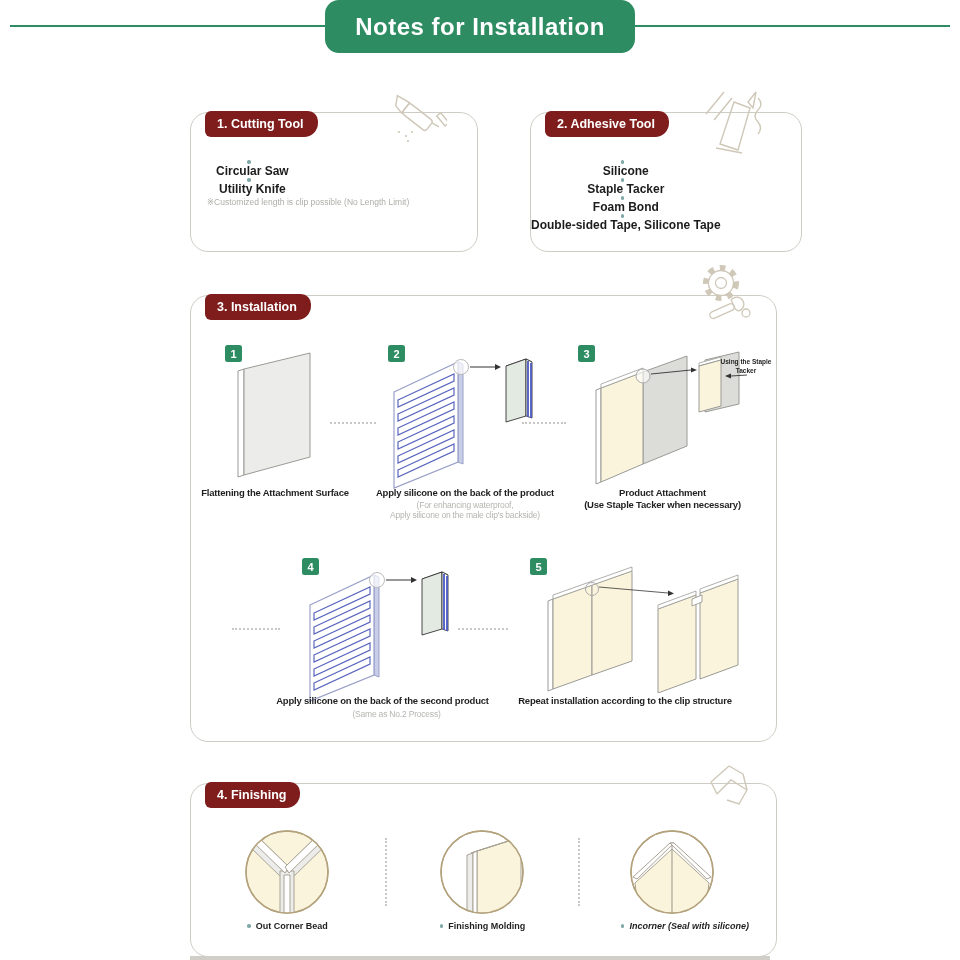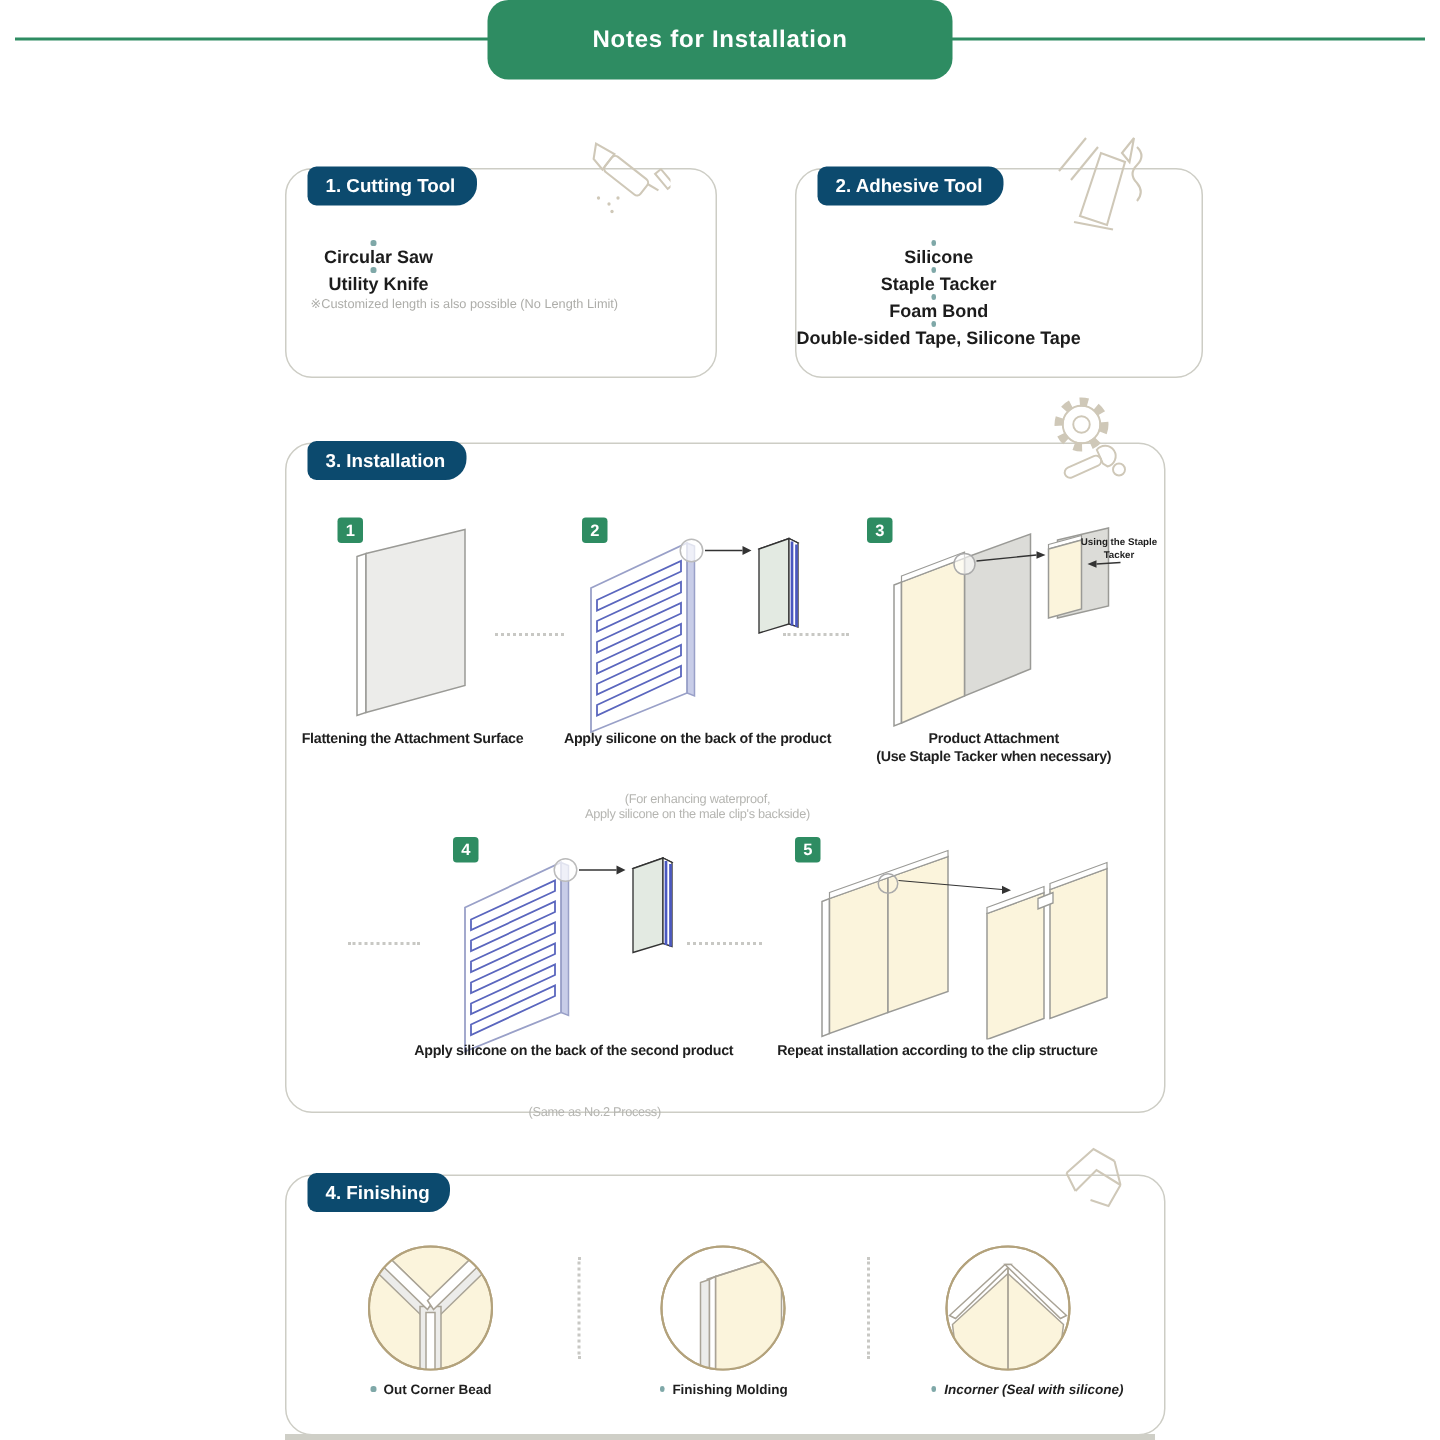--- a/index.html
+++ b/index.html
@@ -7,44 +7,44 @@
     width:960px;height:960px;position:relative;background:#ffffff;
     font-family:"Liberation Sans","DejaVu Sans",sans-serif;overflow:hidden;
   }
   .abs{position:absolute;}
 
   
   .header-line{position:absolute;left:10px;right:10px;top:25px;height:2px;background:#2E8C62;}
   .header-pill{
     position:absolute;left:325px;top:0;width:310px;height:53px;background:#2E8C62;
     border-radius:14px;display:flex;align-items:center;justify-content:center;
-    color:#ffffff;font-weight:bold;font-size:16px;letter-spacing:0.5px;
+    color:#ffffff;font-weight:bold;font-size:24px;letter-spacing:0.5px;
   }
 
   
   .box{position:absolute;border:1.5px solid #CDCDC5;border-radius:18px;background:#fff;}
   .box-label{
-    position:absolute;left:14px;top:-2px;background:#0c4a6e;color:#fff;
+    position:absolute;left:14px;top:-2px;background:#7f1d1d;color:#fff;
     font-weight:bold;font-size:12.5px;padding:6px 14px 6px 12px;
     border-radius:6px 10px 14px 6px;white-space:nowrap;
   }
 
   
   .list{position:absolute;}
   .li{display:flex;align-items:center;height:18px;font-size:12px;font-weight:bold;color:#1c1c1c;white-space:nowrap;flex-direction:column;}
   .dot{width:3.5px;height:3.5px;border-radius:50%;background:#7FA8A8;margin-right:7px;flex:0 0 auto;}
   .note{position:absolute;font-size:8.5px;color:#ADADA9;white-space:nowrap;}
 
   
   .num{
     position:absolute;width:17px;height:17px;background:#2E8C62;color:#fff;border-radius:2.5px;
     font-size:11px;font-weight:bold;display:flex;align-items:center;justify-content:center;
   }
   .caption{position:absolute;font-size:9.5px;font-weight:bold;color:#1F1F1F;text-align:center;white-space:nowrap;letter-spacing:-0.2px;}
-  .sub{position:absolute;font-size:8.5px;color:#B5B5B1;text-align:center;white-space:nowrap;letter-spacing:-0.2px;margin-top:27px;}
+  .sub{position:absolute;font-size:8.5px;color:#B5B5B1;text-align:center;white-space:nowrap;letter-spacing:-0.2px;}
   .dotline-h{position:absolute;height:0;border-top:2px dotted #C8C8C4;}
   .dotline-v{position:absolute;width:0;border-left:2px dotted #C8C8C4;}
   .annotation{
     position:absolute;font-size:6.5px;line-height:8.5px;font-weight:bold;color:#1F1F1F;
     text-align:center;width:52px;
   }
 
   
   .fin-item{position:absolute;display:flex;align-items:center;justify-content:center;font-size:9px;font-weight:bold;color:#1F1F1F;white-space:nowrap;}
   .fin-item .dot{margin-right:5px;}
@@ -84,21 +84,21 @@
 <div class="list" style="left:216px;top:160px;">
   <div class="li">
       <span class="dot"></span>
       <span>Circular Saw</span>
     </div>
   <div class="li">
       <span class="dot"></span>
       <span>Utility Knife</span>
     </div>
 </div>
-<div class="note" style="left:207px;top:197px;">※Customized length is also possible (No Length Limit)</div>
+<div class="note" style="left:207px;top:197px;">※Customized length is clip possible (No Length Limit)</div>
 
 <div class="box" style="left:530px;top:112px;width:270px;height:138px;">
   <div class="box-label">2. Adhesive Tool</div>
 </div>
 
 <svg class="abs" style="left:698px;top:86px;" width="70" height="68" viewBox="0 0 70 68">
   <g stroke="#CFC8B8" fill="none" stroke-width="1.4">
     <line x1="8" y1="28" x2="26" y2="6"></line>
     <line x1="16" y1="34" x2="34" y2="12"></line>
     <polygon points="22,58 40,64 52,22 36,16"></polygon>

